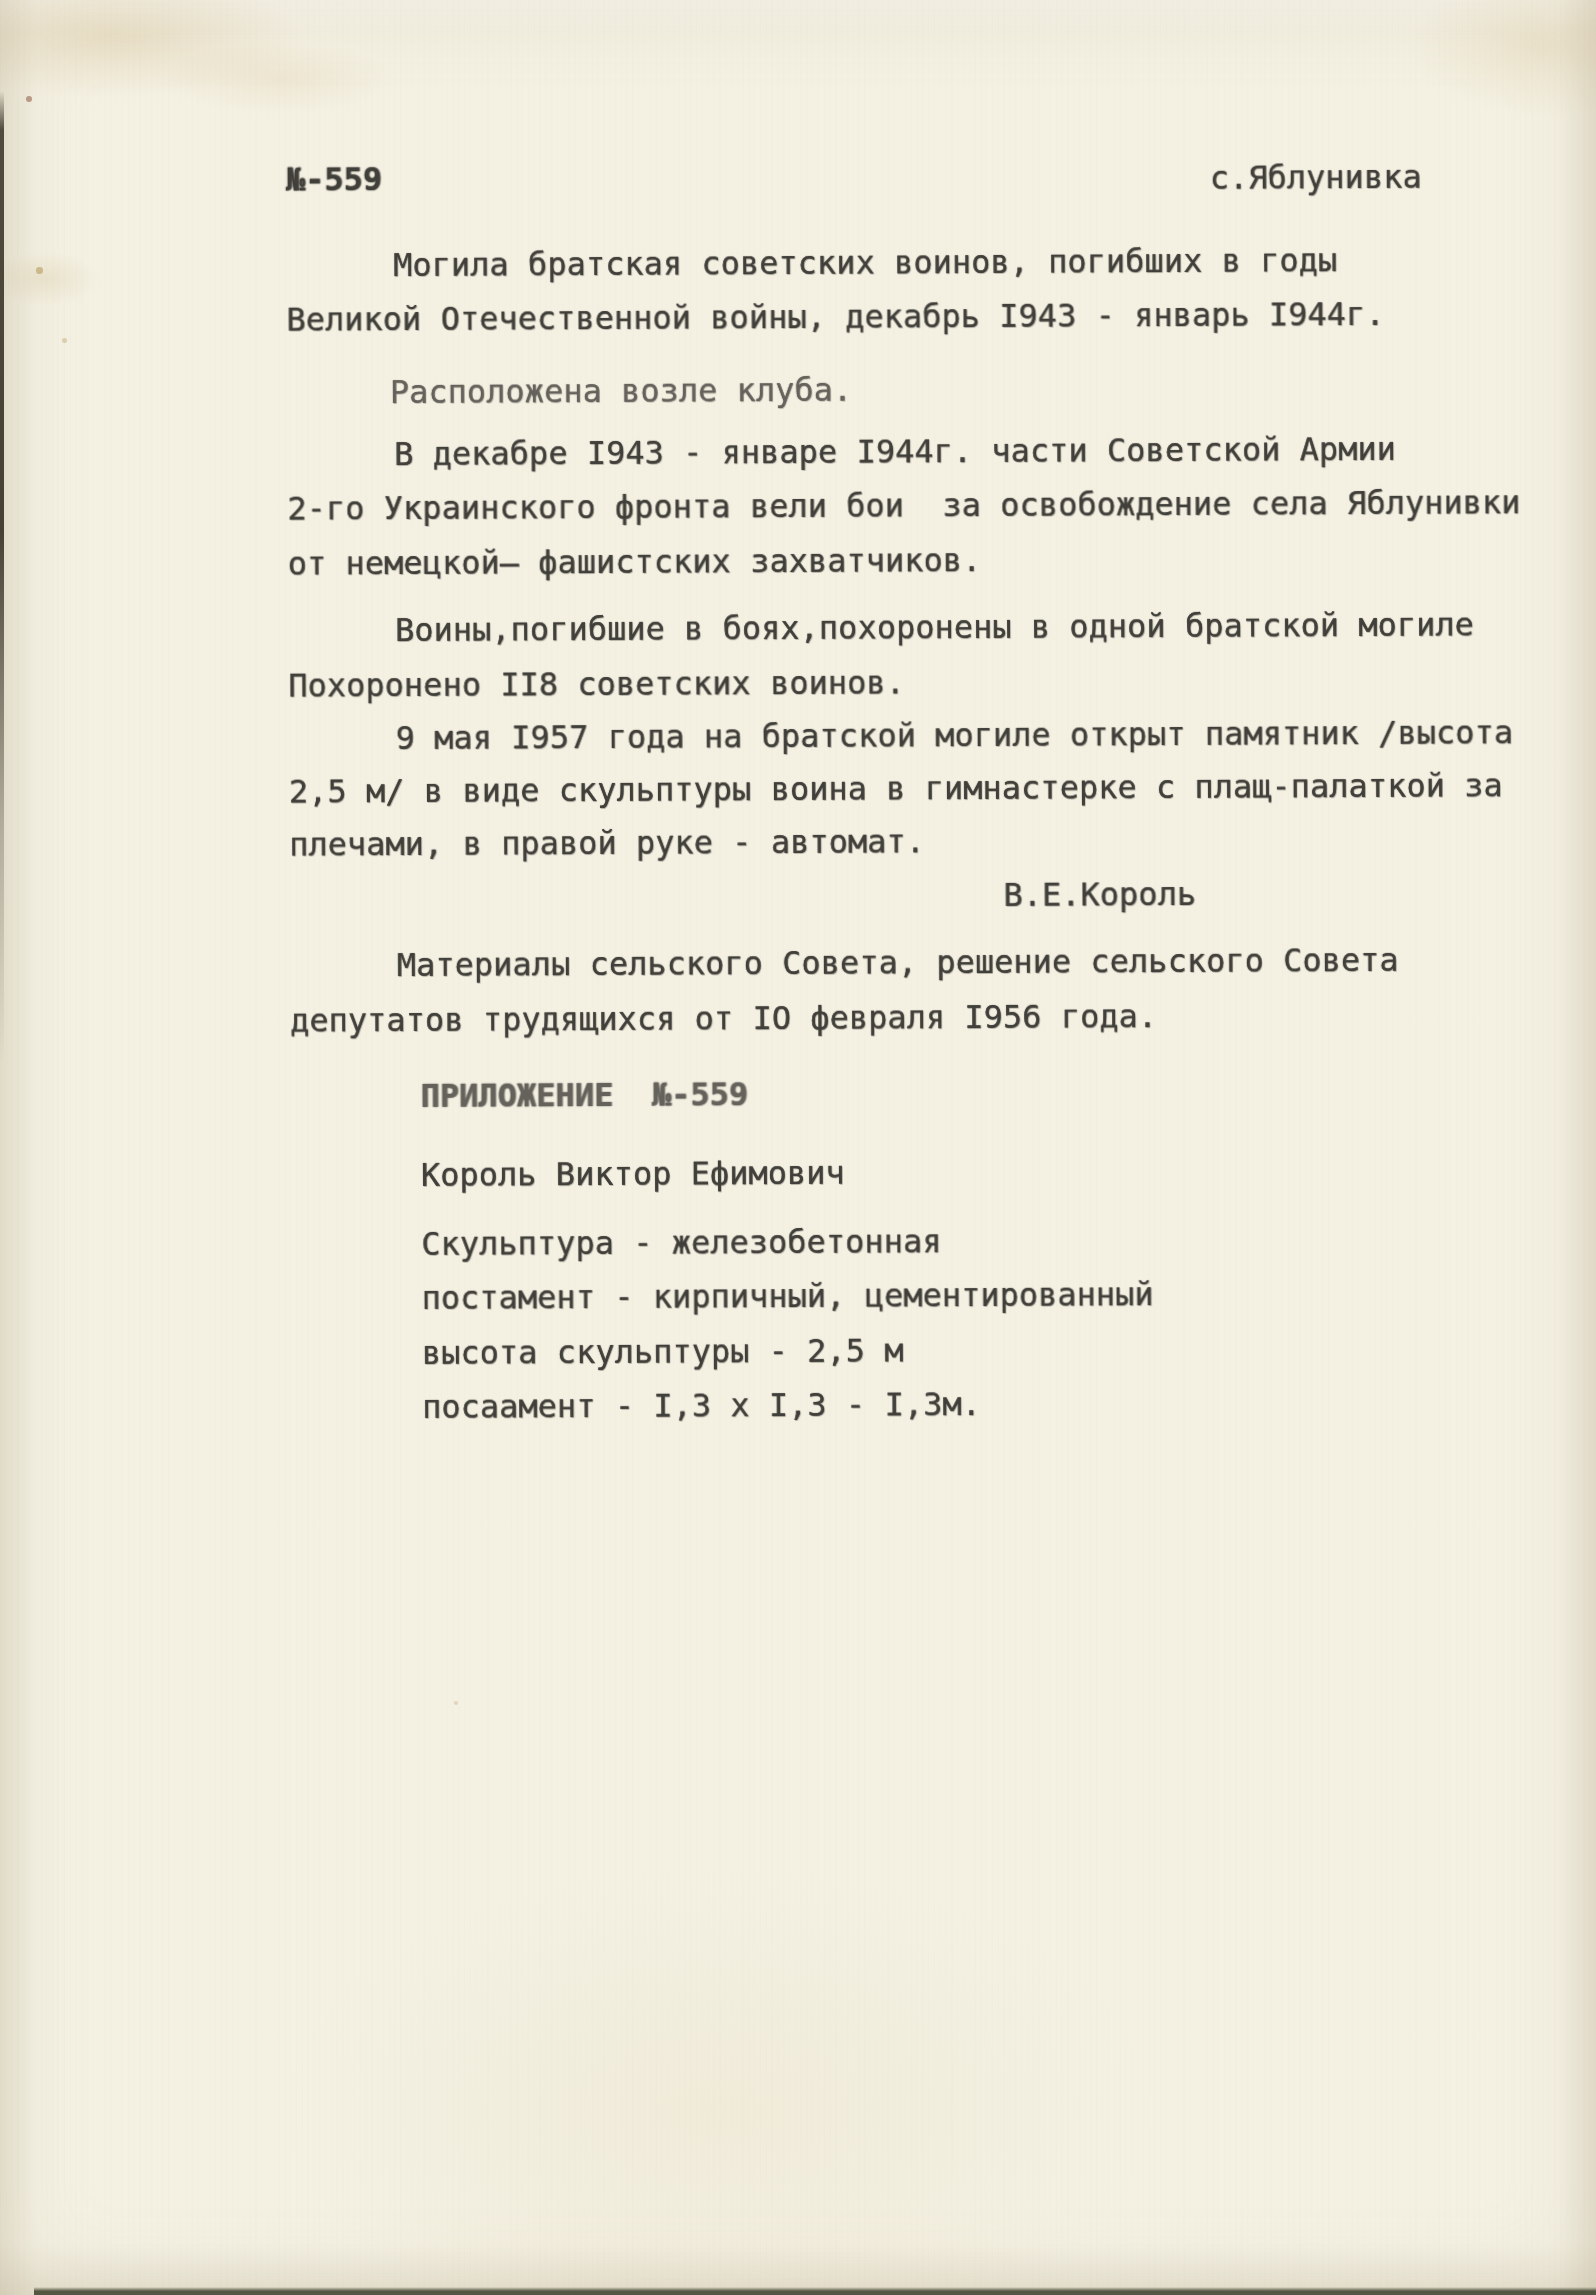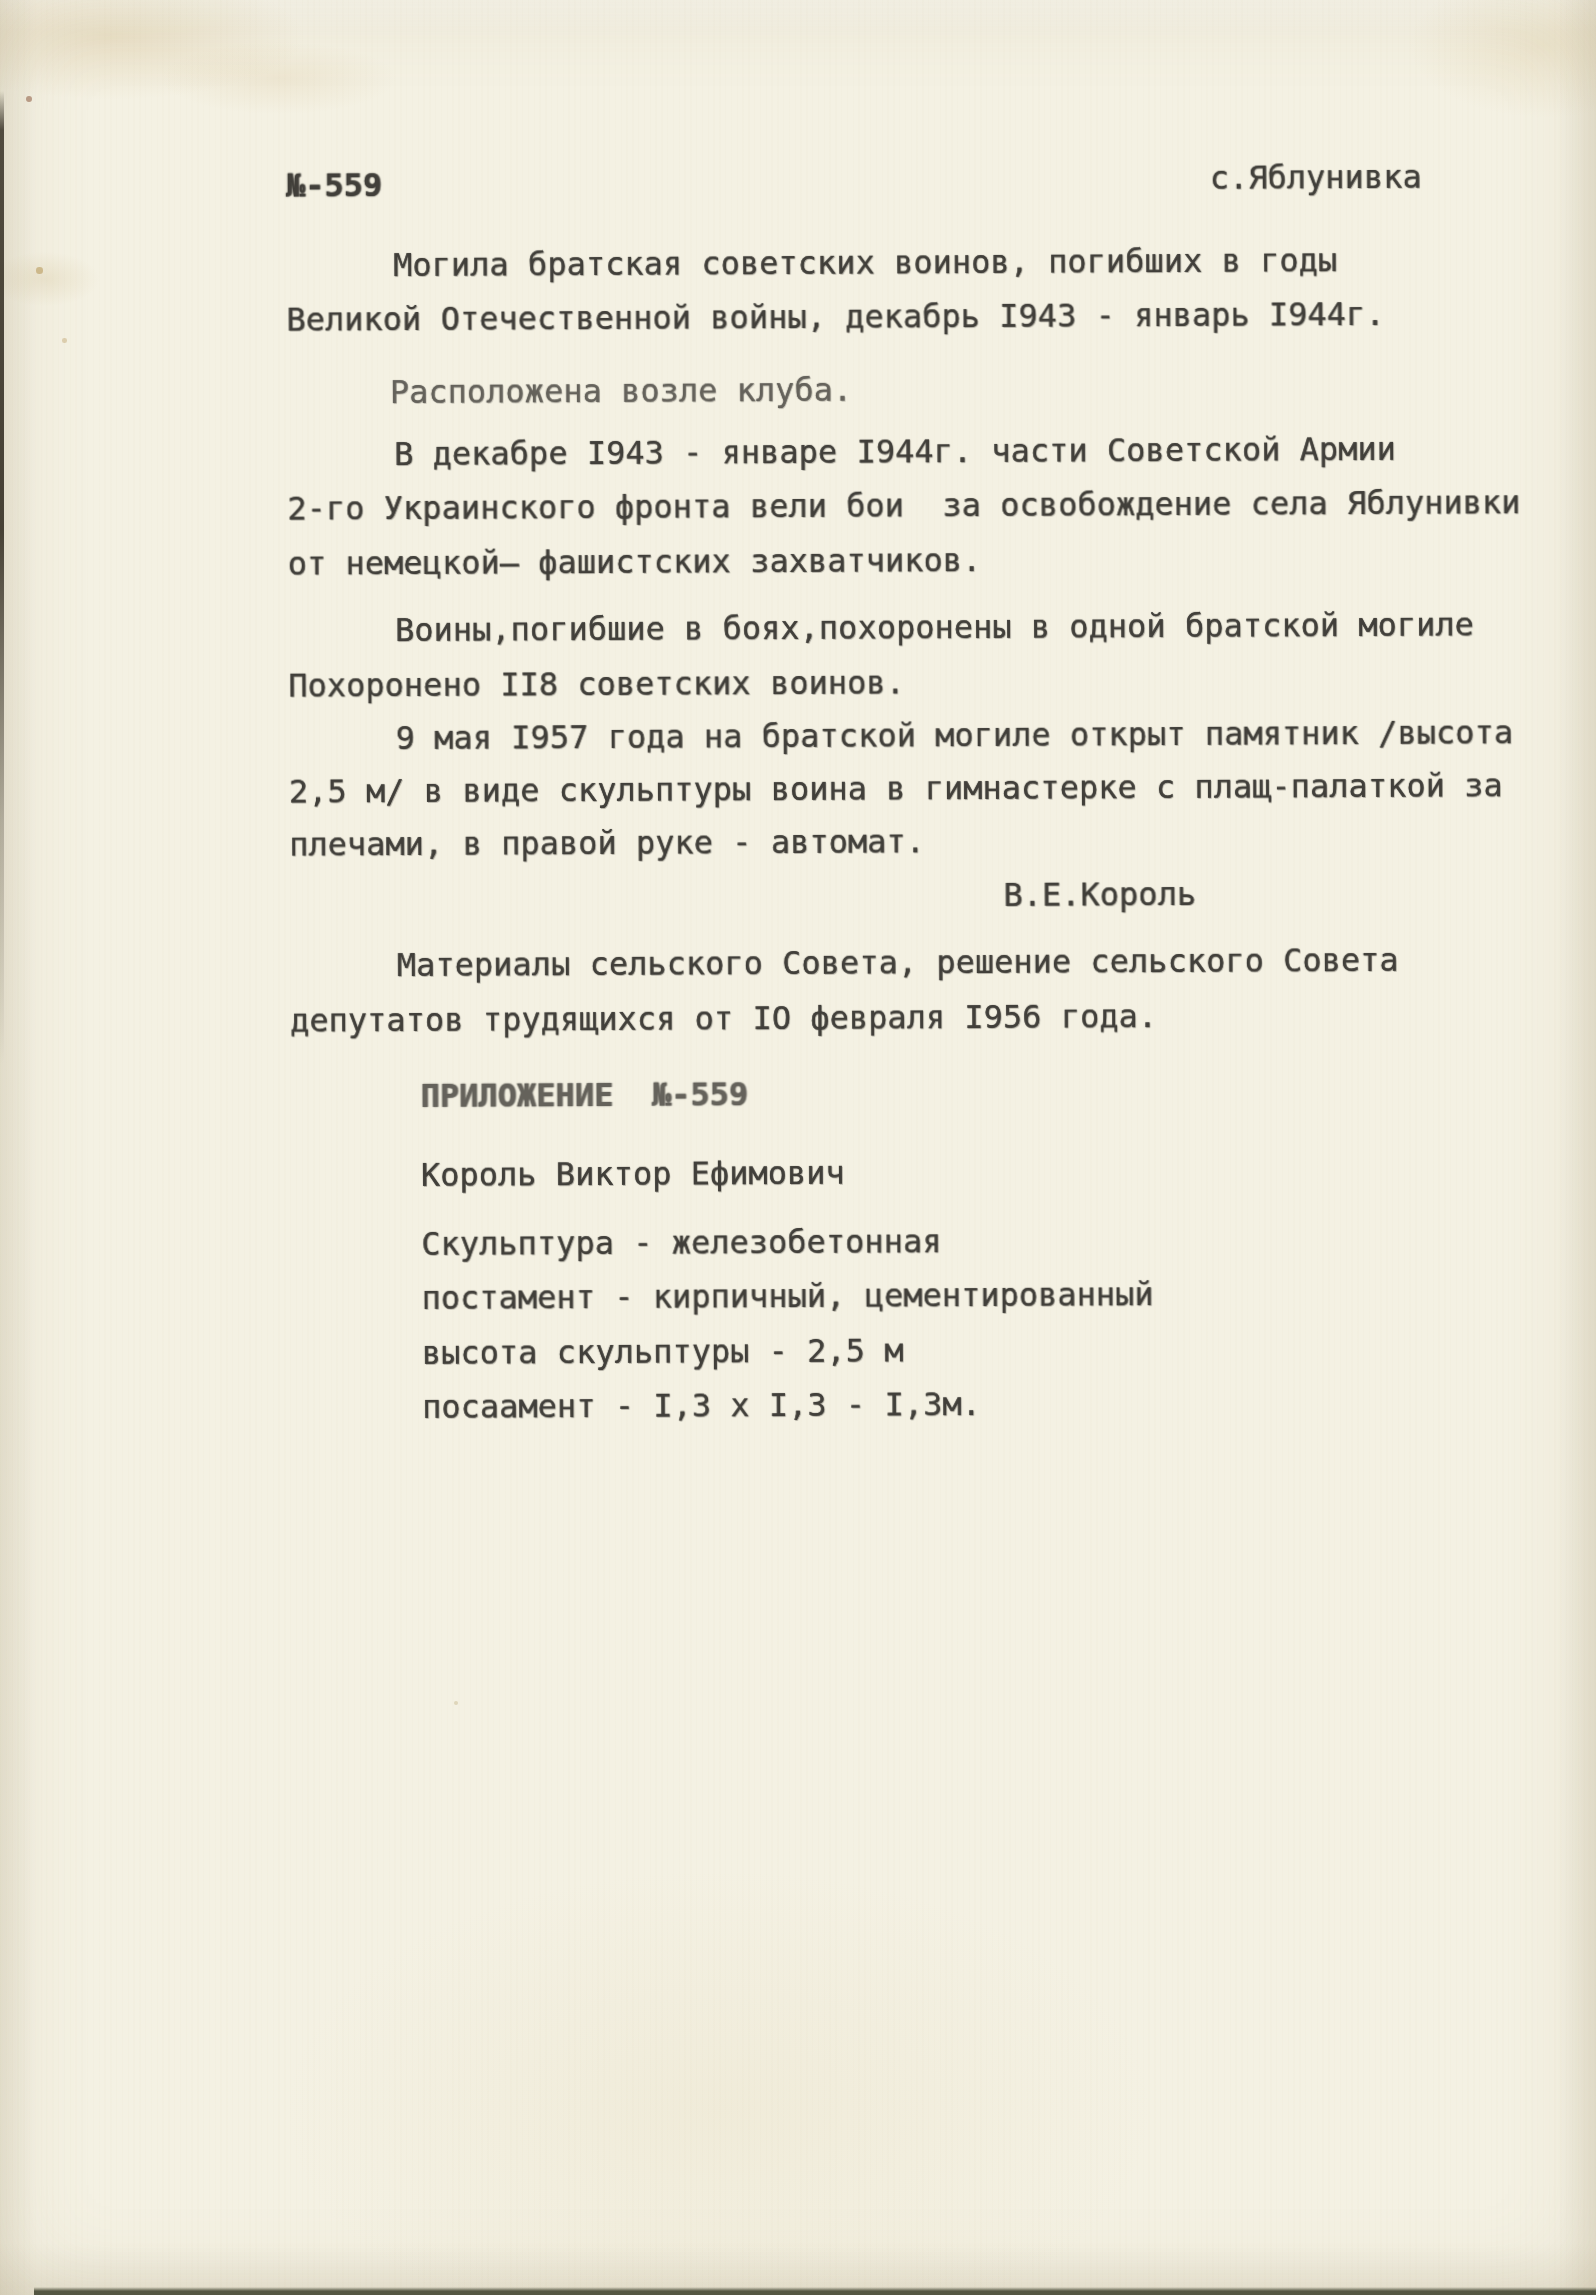--- a/index.html
+++ b/index.html
@@ -69,21 +69,21 @@
   <div class="fibers"></div>
   <div class="edge-left"></div>
   <div class="edge-bottom"></div>
   <div class="speck s1"></div>
   <div class="speck s2"></div>
   <div class="speck s3"></div>
   <div class="speck s4"></div>
 
   <div class="typed">
 
-    <div class="line smudge" style="left:289px;top:167px">№-559</div>
+    <div class="line smudge" style="left:289px;top:161px">№-559</div>
     <div class="line" style="left:1213px;top:164px">с.Яблунивка</div>
 
     <div class="line" style="left:396px;top:247px">Могила братская советских воинов, погибших в годы</div>
     <div class="line" style="left:289px;top:301px">Великой Отечественной войны, декабрь I943 - январь I944г.</div>
 
     <div class="line faint" style="left:392px;top:374px">Расположена возле клуба.</div>
 
     <div class="line" style="left:396px;top:436px">В декабре I943 - январе I944г. части Советской Армии</div>
     <div class="line" style="left:289px;top:490px">2-го Украинского фронта вели бои  за освобождение села Яблунивки</div>
     <div class="line" style="left:289px;top:545px">от немецкой̶ фашистских захватчиков.</div>

